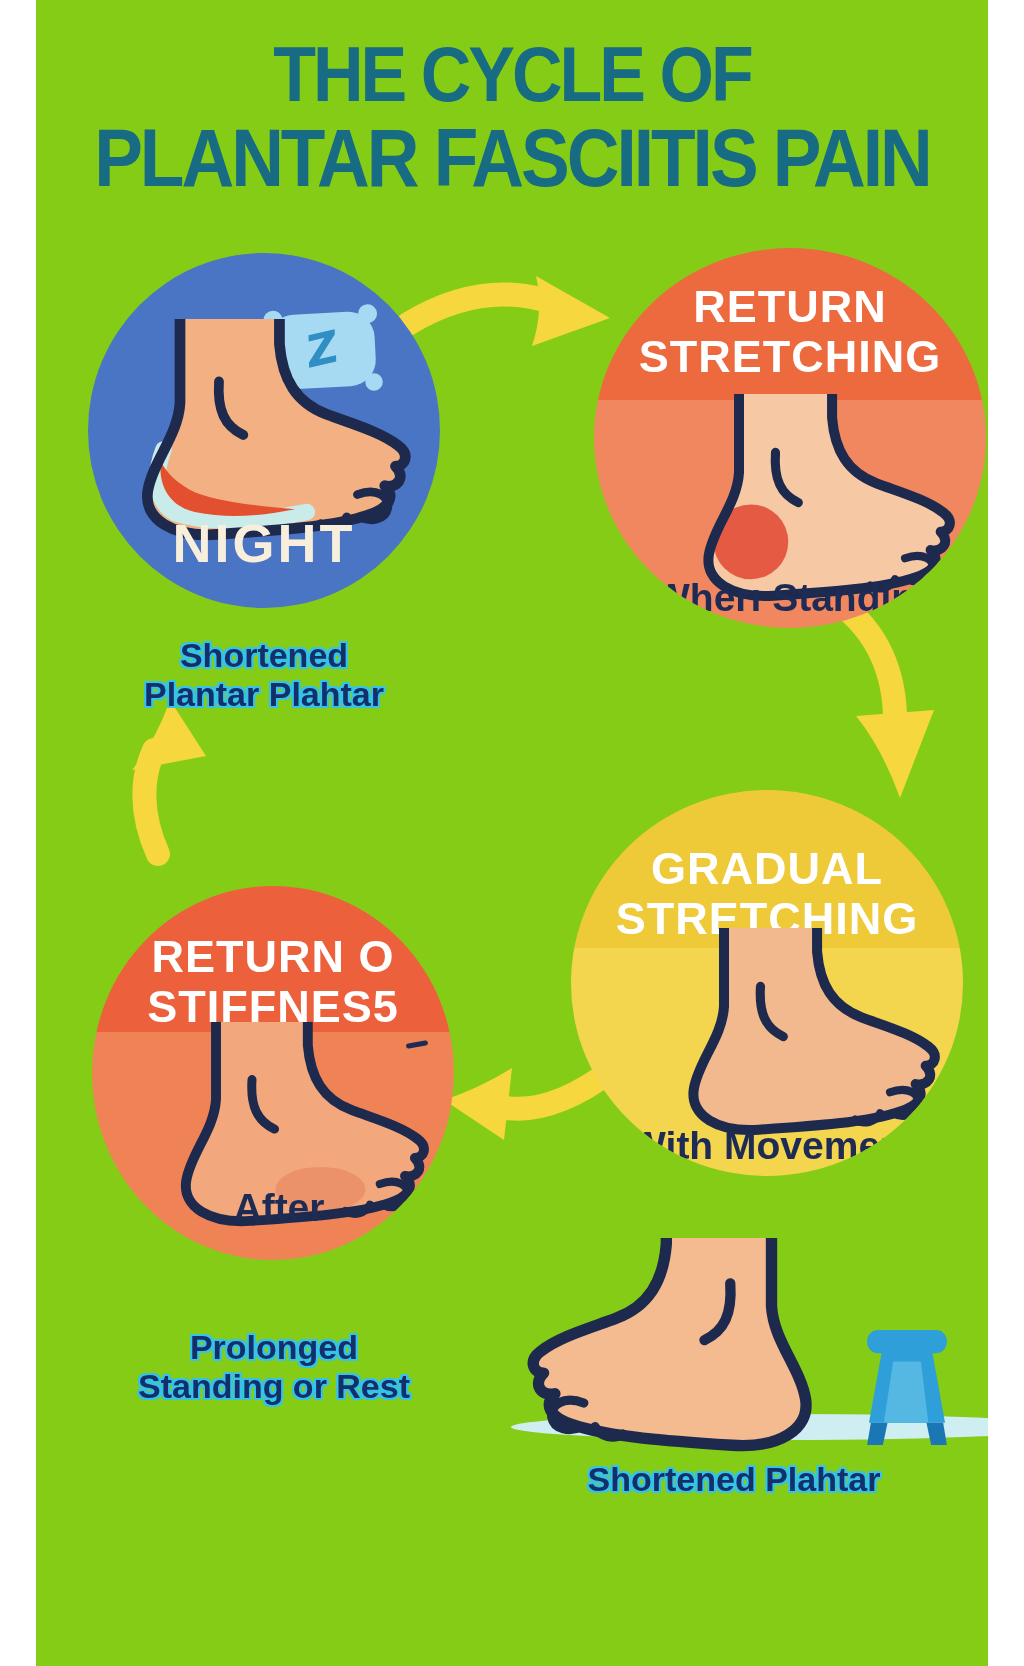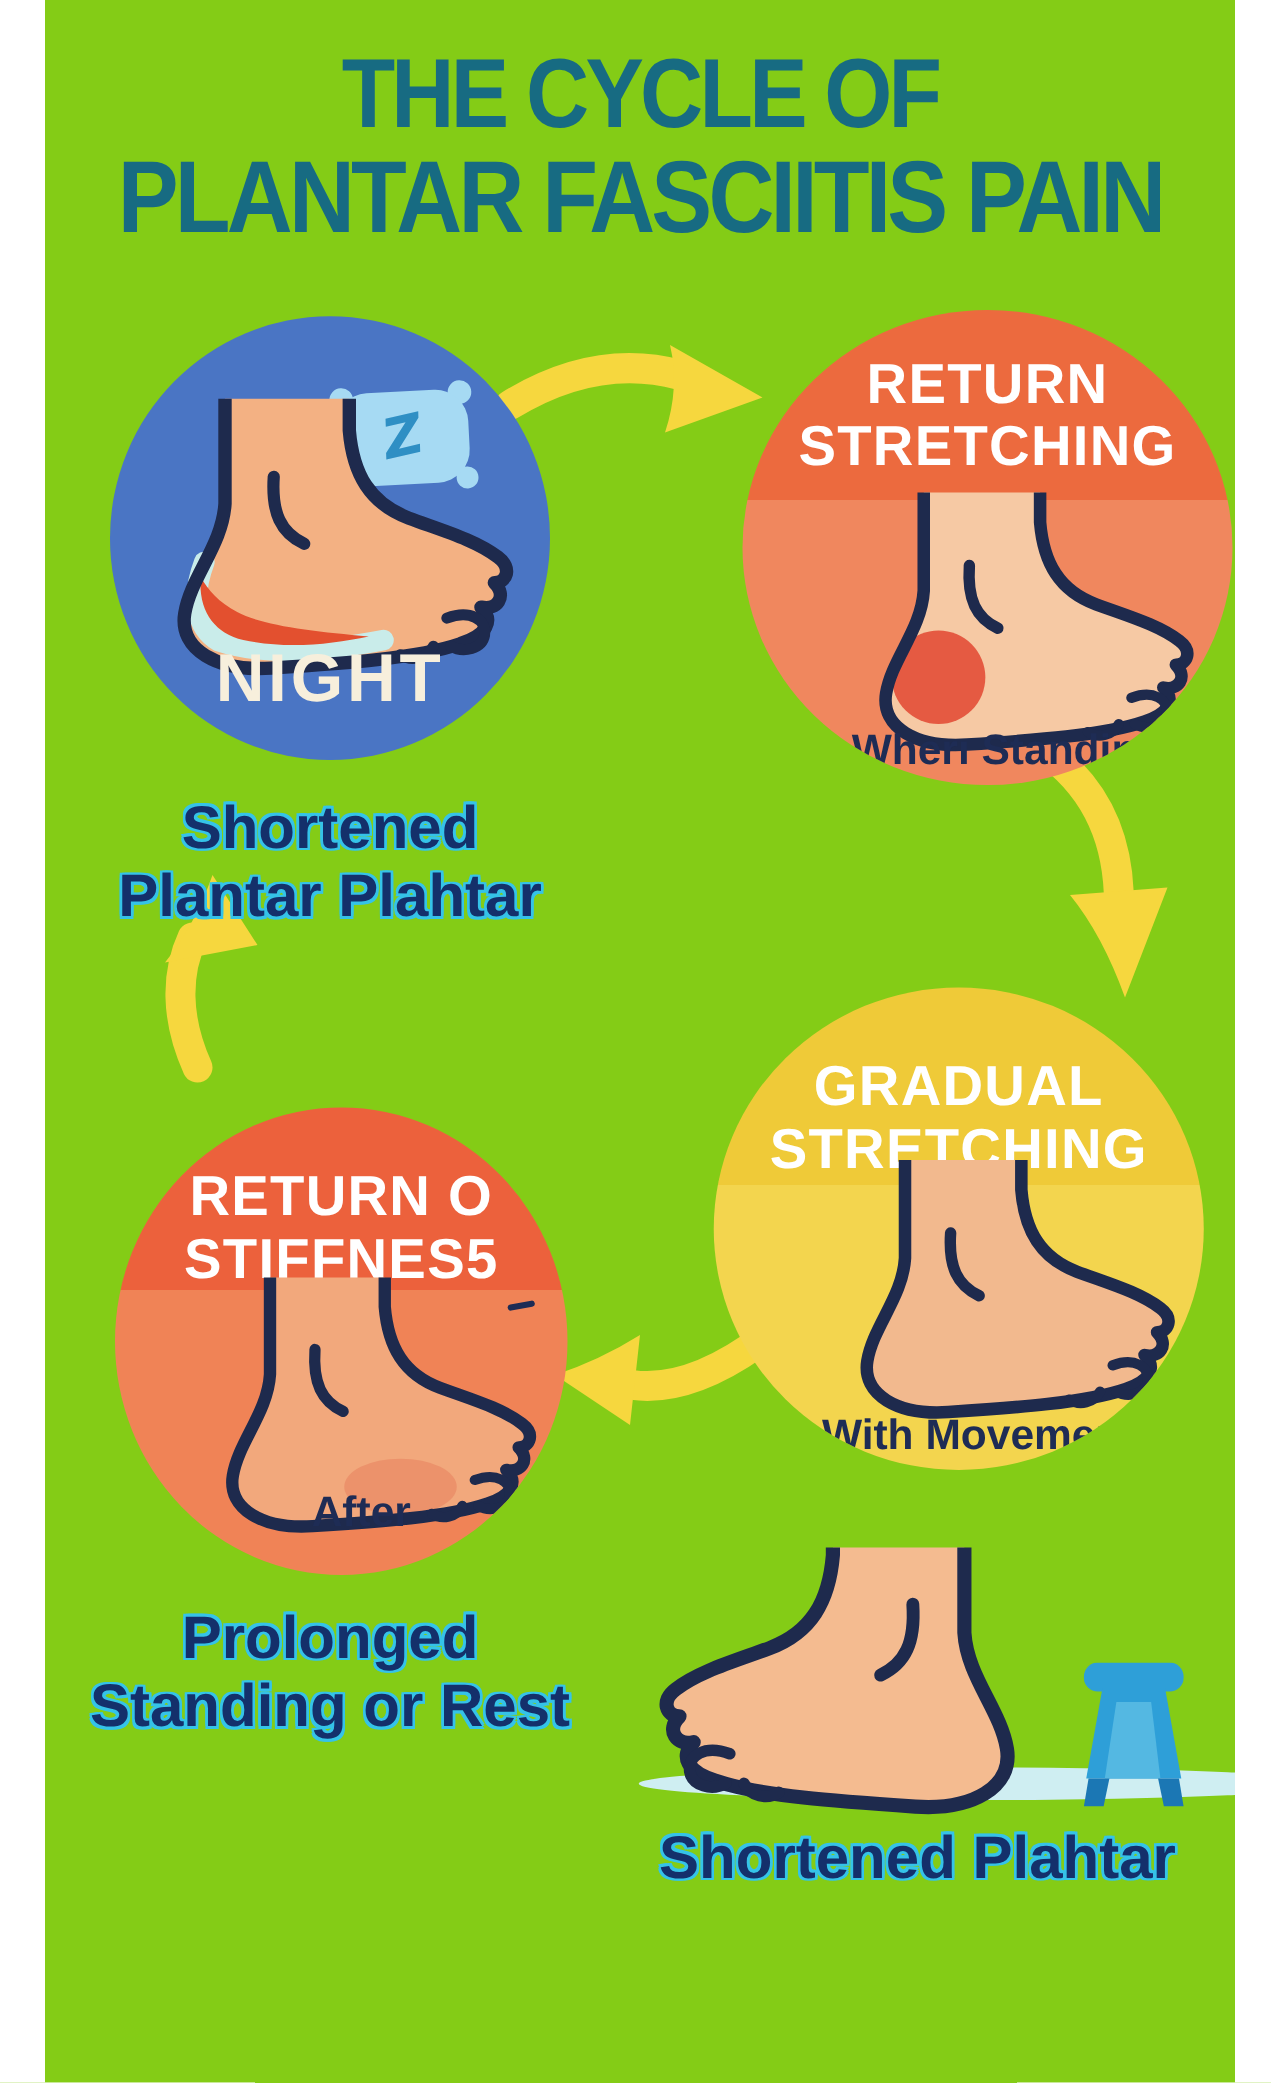--- a/index.html
+++ b/index.html
@@ -39,22 +39,22 @@
   }
   .node-painful .node-header { top:34px; }
   .node-improve .node-header { top:54px; }
   .node-stiff .node-header { top:46px; }
 
   .night-label {
     position:absolute; bottom:34px; left:0; width:100%; text-align:center;
     color:#f7efdc; font-weight:bold; font-size:54px; letter-spacing:3px;
   }
   .node-caption {
-    position:absolute; left:16px; width:100%; text-align:center;
-    color:#1e2c55; font-weight:bold; font-size:34px;
+    position:absolute; left:6px; width:100%; text-align:center;
+    color:#1e2c55; font-weight:bold; font-size:39px;
   }
   .node-painful .node-caption { bottom:8px; }
   .node-improve .node-caption { bottom:8px; }
   .node-stiff .node-caption { bottom:30px; }
 
   .foot { position:absolute; display:block; }
   .foot-night { left:14px; top:66px; width:312px; }
   .foot-painful { left:72px; top:146px; width:292px; }
   .foot-improve { left:80px; top:138px; width:292px; }
   .foot-stiff { left:52px; top:136px; width:288px; }
@@ -63,29 +63,29 @@
   .pillow-z { font-family:"DejaVu Sans", sans-serif; }
 
   .stiff-dash {
     position:absolute; right:26px; top:156px; width:22px; height:5px;
     background:#1e2c55; border-radius:3px; transform:rotate(-10deg);
   }
 
   
   .glow-caption {
     position:absolute; text-align:center; color:#14306b; font-weight:bold;
-    font-size:48px; line-height:1.14; z-index:3;
+    font-size:34px; line-height:1.14; z-index:3;
     text-shadow:
       -2px -2px 0 #35c3e8, 2px -2px 0 #35c3e8,
       -2px  2px 0 #35c3e8, 2px  2px 0 #35c3e8,
       -2px  0   0 #35c3e8, 2px  0   0 #35c3e8,
        0   -2px 0 #35c3e8, 0    2px 0 #35c3e8;
   }
   .caption-night { left:0px; top:636px; width:456px; }
-  .caption-stiff { left:0px; top:1284px; width:456px; }
+  .caption-stiff { left:0px; top:1328px; width:456px;padding-left:10px; }
   .caption-footer { left:428px; top:1460px; width:540px; }
 
   
   .ground-shadow {
     position:absolute; left:475px; top:1414px; width:552px; height:26px;
     background:#cfeef2; border-radius:50%; z-index:1;
   }
   .foot-footer { position:absolute; left:488px; top:1238px; width:330px; transform:scaleX(-1); z-index:2; }
   .chair { position:absolute; left:820px; top:1330px; width:102px; height:116px; z-index:2; }
 

